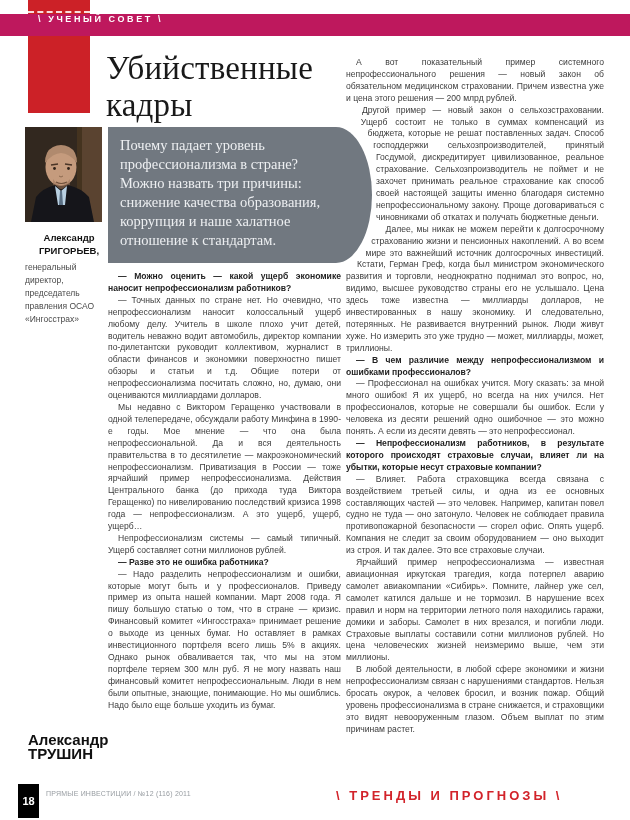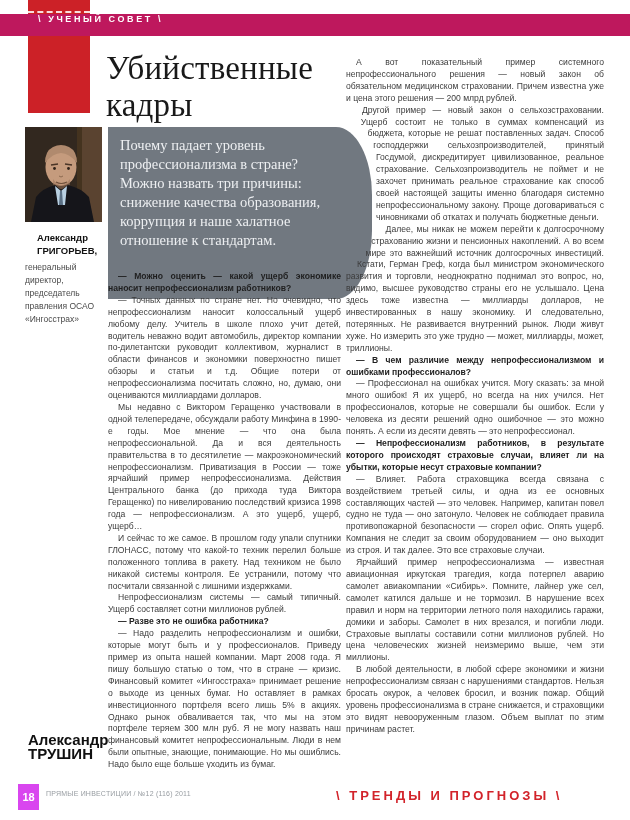--- a/index.html
+++ b/index.html
@@ -9,48 +9,48 @@
   .red-bar{position:absolute;left:28px;top:0;width:62px;height:113px;background:#cc2127;}
   .perf-line{position:absolute;left:28px;top:11px;width:62px;height:0;
              border-top:2px dashed rgba(255,255,255,.85);}
   .kicker-banner{position:absolute;left:0;top:14px;width:630px;height:22px;background:#be185d;
                  display:flex;align-items:flex-start;}
   .kicker{margin-left:38px;color:#ffffff;font-size:9px;font-weight:bold;letter-spacing:2.6px;}
 
   .headline{position:absolute;left:106px;top:50px;font-family:"Liberation Serif","DejaVu Serif",serif;
             font-size:33px;line-height:37px;color:#191919;letter-spacing:.2px;}
 
-  .lead-box{position:absolute;left:108px;top:127px;width:264px;height:172px;background:#717880;
+  .lead-box{position:absolute;left:108px;top:127px;width:264px;height:136px;background:#717880;
             border-top-right-radius:36px 68px;border-bottom-right-radius:36px 68px;
             box-sizing:border-box;padding:9px 40px 0 12px;
             font-family:"Liberation Serif","DejaVu Serif",serif;
             font-size:14.5px;line-height:19px;color:#edeff1;}
 
   .photo{position:absolute;left:25px;top:127px;width:77px;height:95px;display:block;}
 
   .author{position:absolute;left:25px;top:231px;width:76px;color:#4a4a4a;
           font-size:8.5px;line-height:13px;}
-  .author .name{font-weight:bold;color:#111;font-size:9.5px;line-height:13px;margin:0 0 4px 12px;}
+  .author .name{font-weight:bold;color:#111;font-size:9.5px;line-height:13px;margin:0 0 4px 12px;text-align:center;}
   .author .role{margin:0;}
 
   .col{position:absolute;text-align:justify;font-size:8.6px;line-height:11.9px;color:#3c3c3c;
        overflow:hidden;hyphens:auto;-webkit-hyphens:auto;}
   .col p{margin:0;text-indent:10px;}
   .col p.question{font-weight:bold;color:#1f1f1f;}
   .col-left{left:108px;top:271px;width:233px;height:497px;}
   .col-right{left:346px;top:57px;width:258px;height:694px;}
   .bulge-spacer{float:left;width:30px;height:212px;
                 shape-outside:polygon(0px 60px,12px 76px,22px 95px,28px 118px,29px 140px,
                                       26px 162px,18px 184px,8px 198px,0px 208px);
                 shape-margin:5px;}
 
   .byline{position:absolute;left:28px;top:733px;width:72px;font-weight:bold;font-size:15px;
           line-height:14px;color:#111;}
 
-  .page-number{position:absolute;left:18px;top:784px;width:21px;height:26px;background:#d946ef;
+  .page-number{position:absolute;left:18px;top:784px;width:21px;height:34px;background:#000000;
                color:#fff;font-weight:bold;font-size:11px;display:flex;align-items:center;
                justify-content:center;}
   .magazine{position:absolute;left:46px;top:790px;font-size:7px;letter-spacing:.2px;color:#979ca1;}
   .footer-section{position:absolute;left:336px;top:788px;font-size:13px;font-weight:bold;
                   letter-spacing:3px;color:#d2232a;}
 </style>
 </head>
 <body>
 
 <div class="page">
@@ -90,21 +90,20 @@
 
   <div class="author">
     <p class="name">Александр ГРИГОРЬЕВ,</p>
     <p class="role">генеральный директор, председатель правления ОСАО «Ингосстрах»</p>
   </div>
 
   <div class="col col-left">
       <p class="question">— Можно оценить — какой ущерб экономике наносит непрофессионализм работников?</p>
       <p class="answer">— Точных данных по стране нет. Но очевидно, что непрофессионализм наносит колоссальный ущерб любому делу. Учитель в школе плохо учит детей, водитель неважно водит автомобиль, директор компании по-дилетантски руководит коллективом, журналист в области финансов и экономики поверхностно пишет обзоры и статьи и т.д. Общие потери от непрофессионализма посчитать сложно, но, думаю, они оцениваются миллиардами долларов.</p>
       <p class="answer">Мы недавно с Виктором Геращенко участвовали в одной телепередаче, обсуждали работу Минфина в 1990-е годы. Мое мнение — что она была непрофессиональной. Да и вся деятельность правительства в то десятилетие — макроэкономический непрофессионализм. Приватизация в России — тоже ярчайший пример непрофессионализма. Действия Центрального банка (до прихода туда Виктора Геращенко) по нивелированию последствий кризиса 1998 года — непрофессионализм. А это ущерб, ущерб, ущерб…</p>
-      <p class="answer">И сейчас то же самое. В прошлом году упали спутники ГЛОНАСС, потому что какой-то техник перелил больше положенного топлива в ракету. Над техником не было никакой системы контроля. Ее устранили, потому что посчитали связанной с лишними издержками.</p>
       <p class="answer">Непрофессионализм системы — самый типичный. Ущерб составляет сотни миллионов рублей.</p>
       <p class="question">— Разве это не ошибка работника?</p>
       <p class="answer">— Надо разделить непрофессионализм и ошибки, которые могут быть и у профессионалов. Приведу пример из опыта нашей компании. Март 2008 года. Я пишу большую статью о том, что в стране — кризис. Финансовый комитет «Ингосстраха» принимает решение о выходе из ценных бумаг. Но оставляет в рамках инвестиционного портфеля всего лишь 5% в акциях. Однако рынок обваливается так, что мы на этом портфеле теряем 300 млн руб. Я не могу назвать наш финансовый комитет непрофессиональным. Люди в нем были опытные, знающие, понимающие. Но мы ошиблись. Надо было еще больше уходить из бумаг.</p>
     </div>
 
   <div class="col col-right">
     <div class="bulge-spacer"></div>
   <p class="answer">А вот показательный пример системного непрофессионального решения — новый закон об обязательном медицинском страховании. Причем известна уже и цена этого решения — 200 млрд рублей.</p>
       <p class="answer">Другой пример — новый закон о сельхозстраховании. Ущерб состоит не только в суммах компенсаций из бюджета, которые не решат поставленных задач. Способ господдержки сельхозпроизводителей, принятый Госдумой, дискредитирует цивилизованное, реальное страхование. Сельхозпроизводитель не поймет и не захочет принимать реальное страхование как способ своей настоящей защиты именно благодаря системно непрофессиональному закону. Проще договариваться с чиновниками об откатах и получать бюджетные деньги.</p>
       <p class="answer">Далее, мы никак не можем перейти к долгосрочному страхованию жизни и пенсионных накоплений. А во всем мире это важнейший источник долгосрочных инвестиций. Кстати, Герман Греф, когда был министром экономического развития и торговли, неоднократно поднимал это вопрос, но, видимо, высшее руководство страны его не услышало. Цена здесь тоже известна — миллиарды долларов, не инвестированных в нашу экономику. И следовательно, потерянных. Не развивается внутренний рынок. Люди живут хуже. Но измерить это уже трудно — может, миллиарды, может, триллионы.</p>

